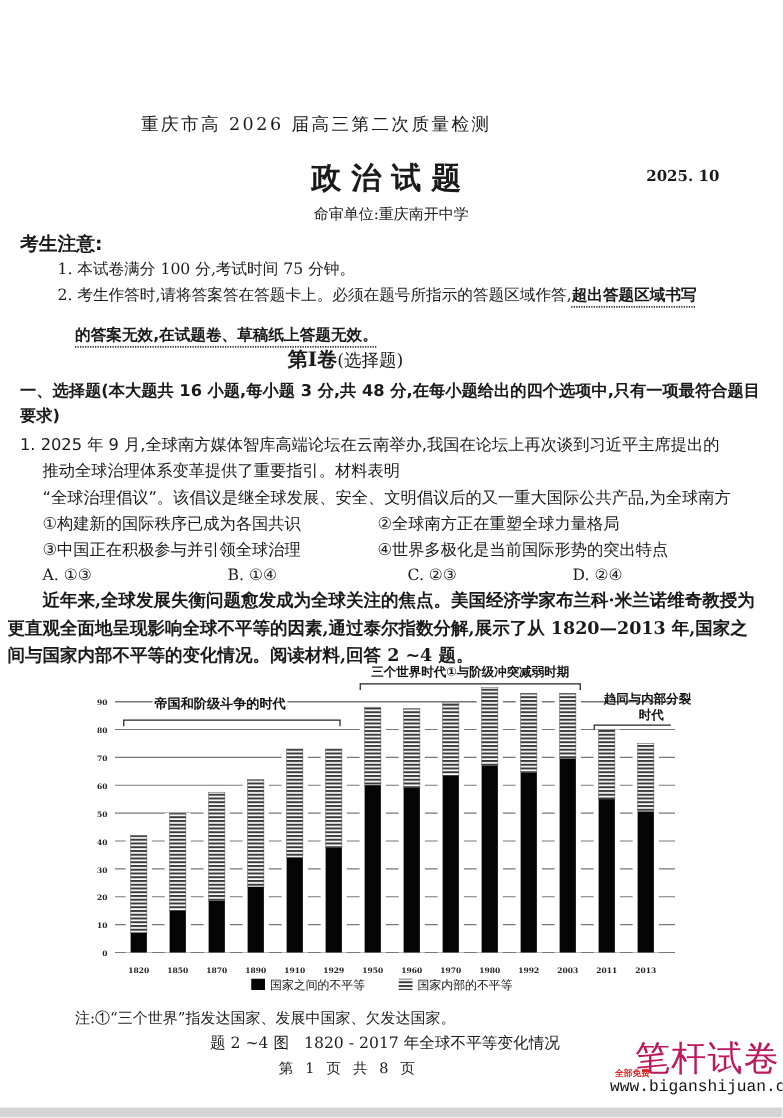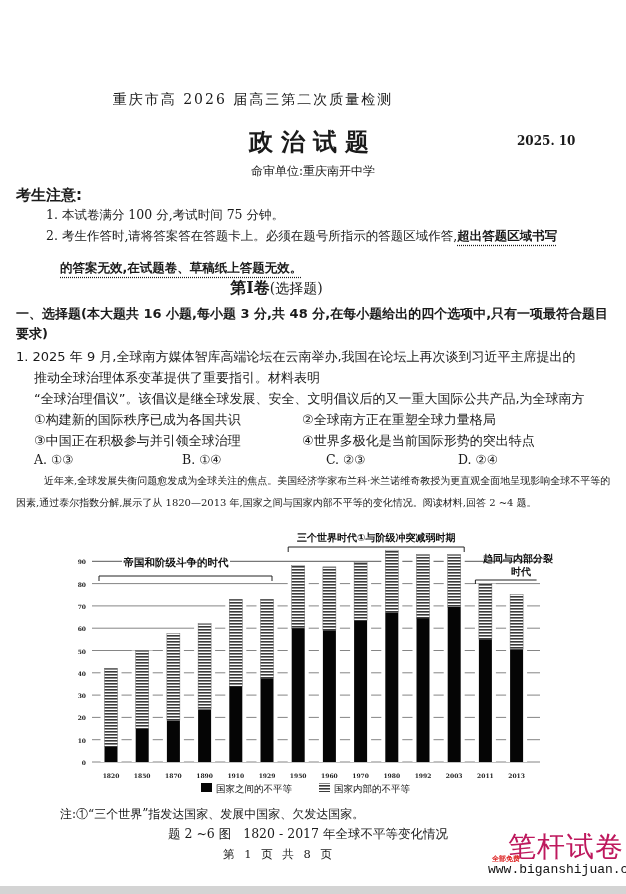--- a/index.html
+++ b/index.html
@@ -20,21 +20,21 @@
   .part-title { left:16px; top:304px; width:600px; font-size:13px; font-weight:bold; line-height:20px;
                 font-family:"DejaVu Sans","Liberation Sans",sans-serif; }
   .q-text { left:16px; top:346px; width:600px; font-size:13px; line-height:21px;
             font-family:"DejaVu Sans","Liberation Sans",sans-serif; }
   .q-text .indent { padding-left:18px; }
   .opts-grid { left:34px; top:409px; width:580px; font-size:13px; line-height:21px;
                font-family:"DejaVu Sans","Liberation Sans",sans-serif; }
   .opt { position:absolute; }
   .answers { left:34px; top:452px; font-size:12.5px; }
   .answers span { position:absolute; white-space:nowrap; }
-  .material { left:16px; top:470px; width:600px; font-size:10px; line-height:22px; text-indent:28px; }
+  .material { left:6px; top:470px; width:600px; font-size:14px; line-height:22px; text-indent:28px;font-weight:bold; }
   .chart { left:70px; top:527px; width:490px; height:270px; }
   .note { left:60px; top:806px; font-size:12px; }
   .caption { left:0; width:626px; top:826px; text-align:center; font-size:12.5px; padding-left:0; }
   .caption span { margin-left:-10px; }
   .page-num { left:0; width:558px; top:847px; text-align:center; font-size:11.5px; letter-spacing:3px; }
   .wm { left:468px; top:828px; width:158px; }
   .wm-title { position:absolute; left:40px; top:0; font-size:28px; font-family:"DejaVu Sans","Liberation Sans",sans-serif; color:#be185d; letter-spacing:1px; }
   .wm-free { position:absolute; left:24px; top:26px; font-size:7px; color:#d22; font-weight:bold; font-family:"DejaVu Sans","Liberation Sans",sans-serif; }
   .wm-url { position:absolute; left:20px; top:34px; font-size:13px; font-family:"Liberation Mono","DejaVu Sans Mono",monospace; color:#111; }
   .bottom-bar { left:0; top:886px; width:626px; height:8px; background:#d4d4d4; }
@@ -186,21 +186,21 @@
         <rect x="131" y="256" width="11" height="9" fill="#050505"></rect>
         <text x="146" y="264.5" font-size="9.5" fill="#111" font-family="DejaVu Sans, sans-serif">国家之间的不平等</text>
         <rect x="249" y="256" width="11" height="9" fill="url(#stripes)"></rect>
         <text x="264" y="264.5" font-size="9.5" fill="#111" font-family="DejaVu Sans, sans-serif">国家内部的不平等</text>
       </g>
   </svg>
 </div>
 
 <div class="abs note">注:①“三个世界”指发达国家、发展中国家、欠发达国家。</div>
 <div class="abs caption">
-  <span>题 2 ~6 图</span>&nbsp;&nbsp;&nbsp;<span style="margin-left:0">1820 - 2017 年全球不平等变化情况</span>
+  <span>题 2 ~4 图</span>&nbsp;&nbsp;&nbsp;<span style="margin-left:0">1820 - 2017 年全球不平等变化情况</span>
 </div>
 <div class="abs page-num">第 1 页 共 8 页</div>
 
 <div class="abs wm">
   <div class="wm-title">笔杆试卷</div>
   <div class="wm-free">全部免费</div>
   <div class="wm-url">www.biganshijuan.com</div>
 </div>
 <div class="abs bottom-bar"></div>
 

